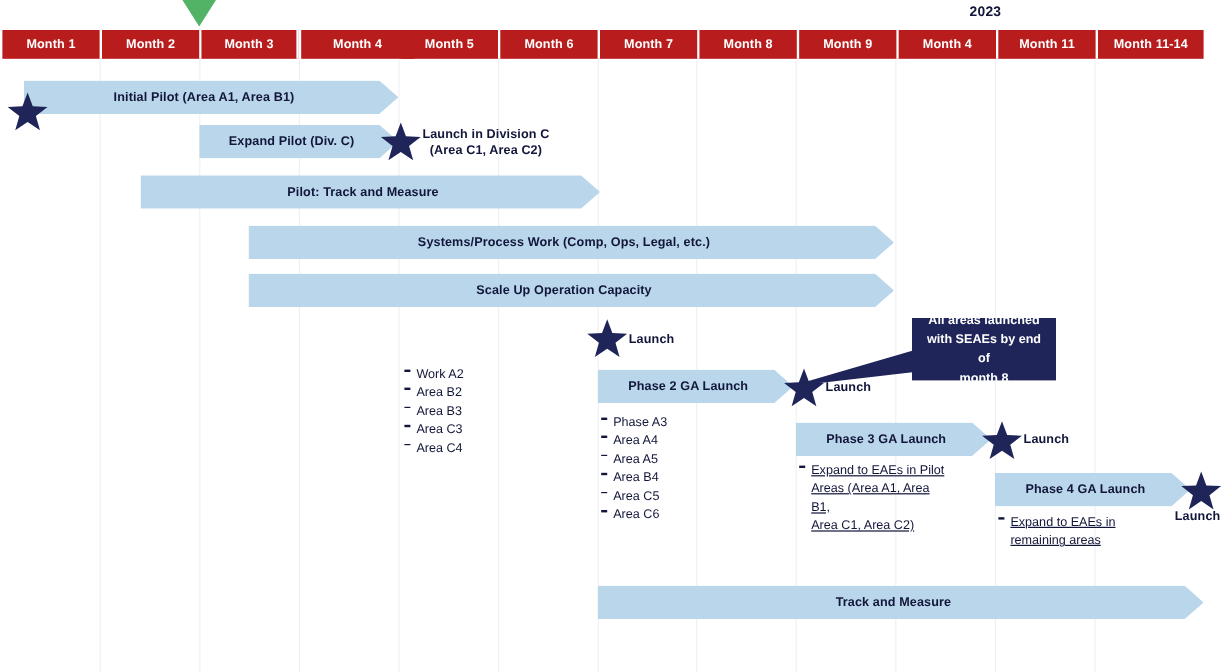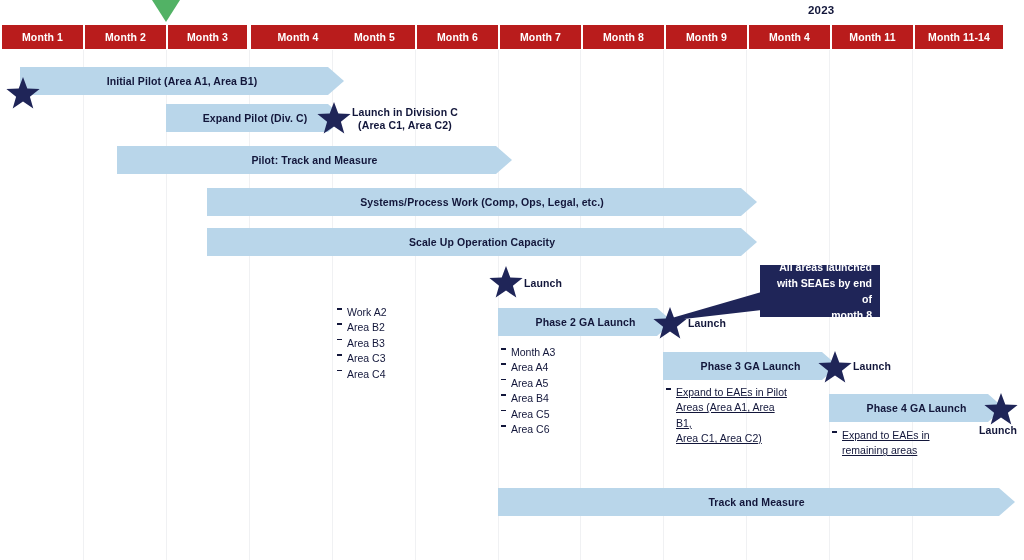--- a/index.html
+++ b/index.html
@@ -62,21 +62,20 @@
     white-space: nowrap;
     letter-spacing: .1px;
   }
   
   .bar {
     position: absolute;
     height: 28px;
     display: flex;
     align-items: center;
     justify-content: center;
-    padding-left: 12px;
   }
   .bar .bar-shape {
     position: absolute;
     inset: 0;
     background: #b9d6ea;
   }
   .bar .bar-label {
     position: relative;
     font-size: 10.5px;
     font-weight: bold;
@@ -125,21 +124,21 @@
   }
   .bullets.wrap .bi { white-space: normal; text-decoration: underline; }
   
   .callout {
     position: absolute;
     background: #1f2558;
     color: #ffffff;
     font-size: 10.5px;
     font-weight: bold;
     line-height: 16px;
-    text-align: right;
+    text-align: center;
     display: flex;
     align-items: center;
     justify-content: center;
     padding: 6px 8px;
     box-sizing: border-box;
   }
   .callout-tail {
     position: absolute;
     pointer-events: none;
   }
@@ -253,21 +252,21 @@
   <div class="bar" style="left:498px; top:308px; width:163px;">
     <div class="bar-shape" style="clip-path: polygon(0 0, calc(100% - 16px) 0, 100% 50%, calc(100% - 16px) 100%, 0 100%);"></div>
     <span class="bar-label">Phase 2 GA Launch</span>
   </div>
   <svg class="star" style="left:653px; top:306px;" viewBox="0 0 34 34">
     <polygon points="17,1 21.3,12.6 33.6,13.1 23.9,20.7 27.3,32.6 17,25.6 6.7,32.6 10.1,20.7 0.4,13.1 12.7,12.6" fill="#1f2558"></polygon>
   </svg>
   <div class="note" style="left:688px; top:317px;">Launch</div>
 
   <div class="bullets" style="left:500px; top:345px;">
-    <div class="bi">Month A3</div>
+    <div class="bi">Phase A3</div>
     <div class="bi">Area A4</div>
     <div class="bi">Area A5</div>
     <div class="bi">Area B4</div>
     <div class="bi">Area C5</div>
     <div class="bi">Area C6</div>
   </div>
 
   <svg class="callout-tail" style="left:655px; top:290px; width:125px; height:35px;" viewBox="0 0 125 35">
     <polygon points="113,0 125,18 3,32" fill="#1f2558"></polygon>
   </svg>

